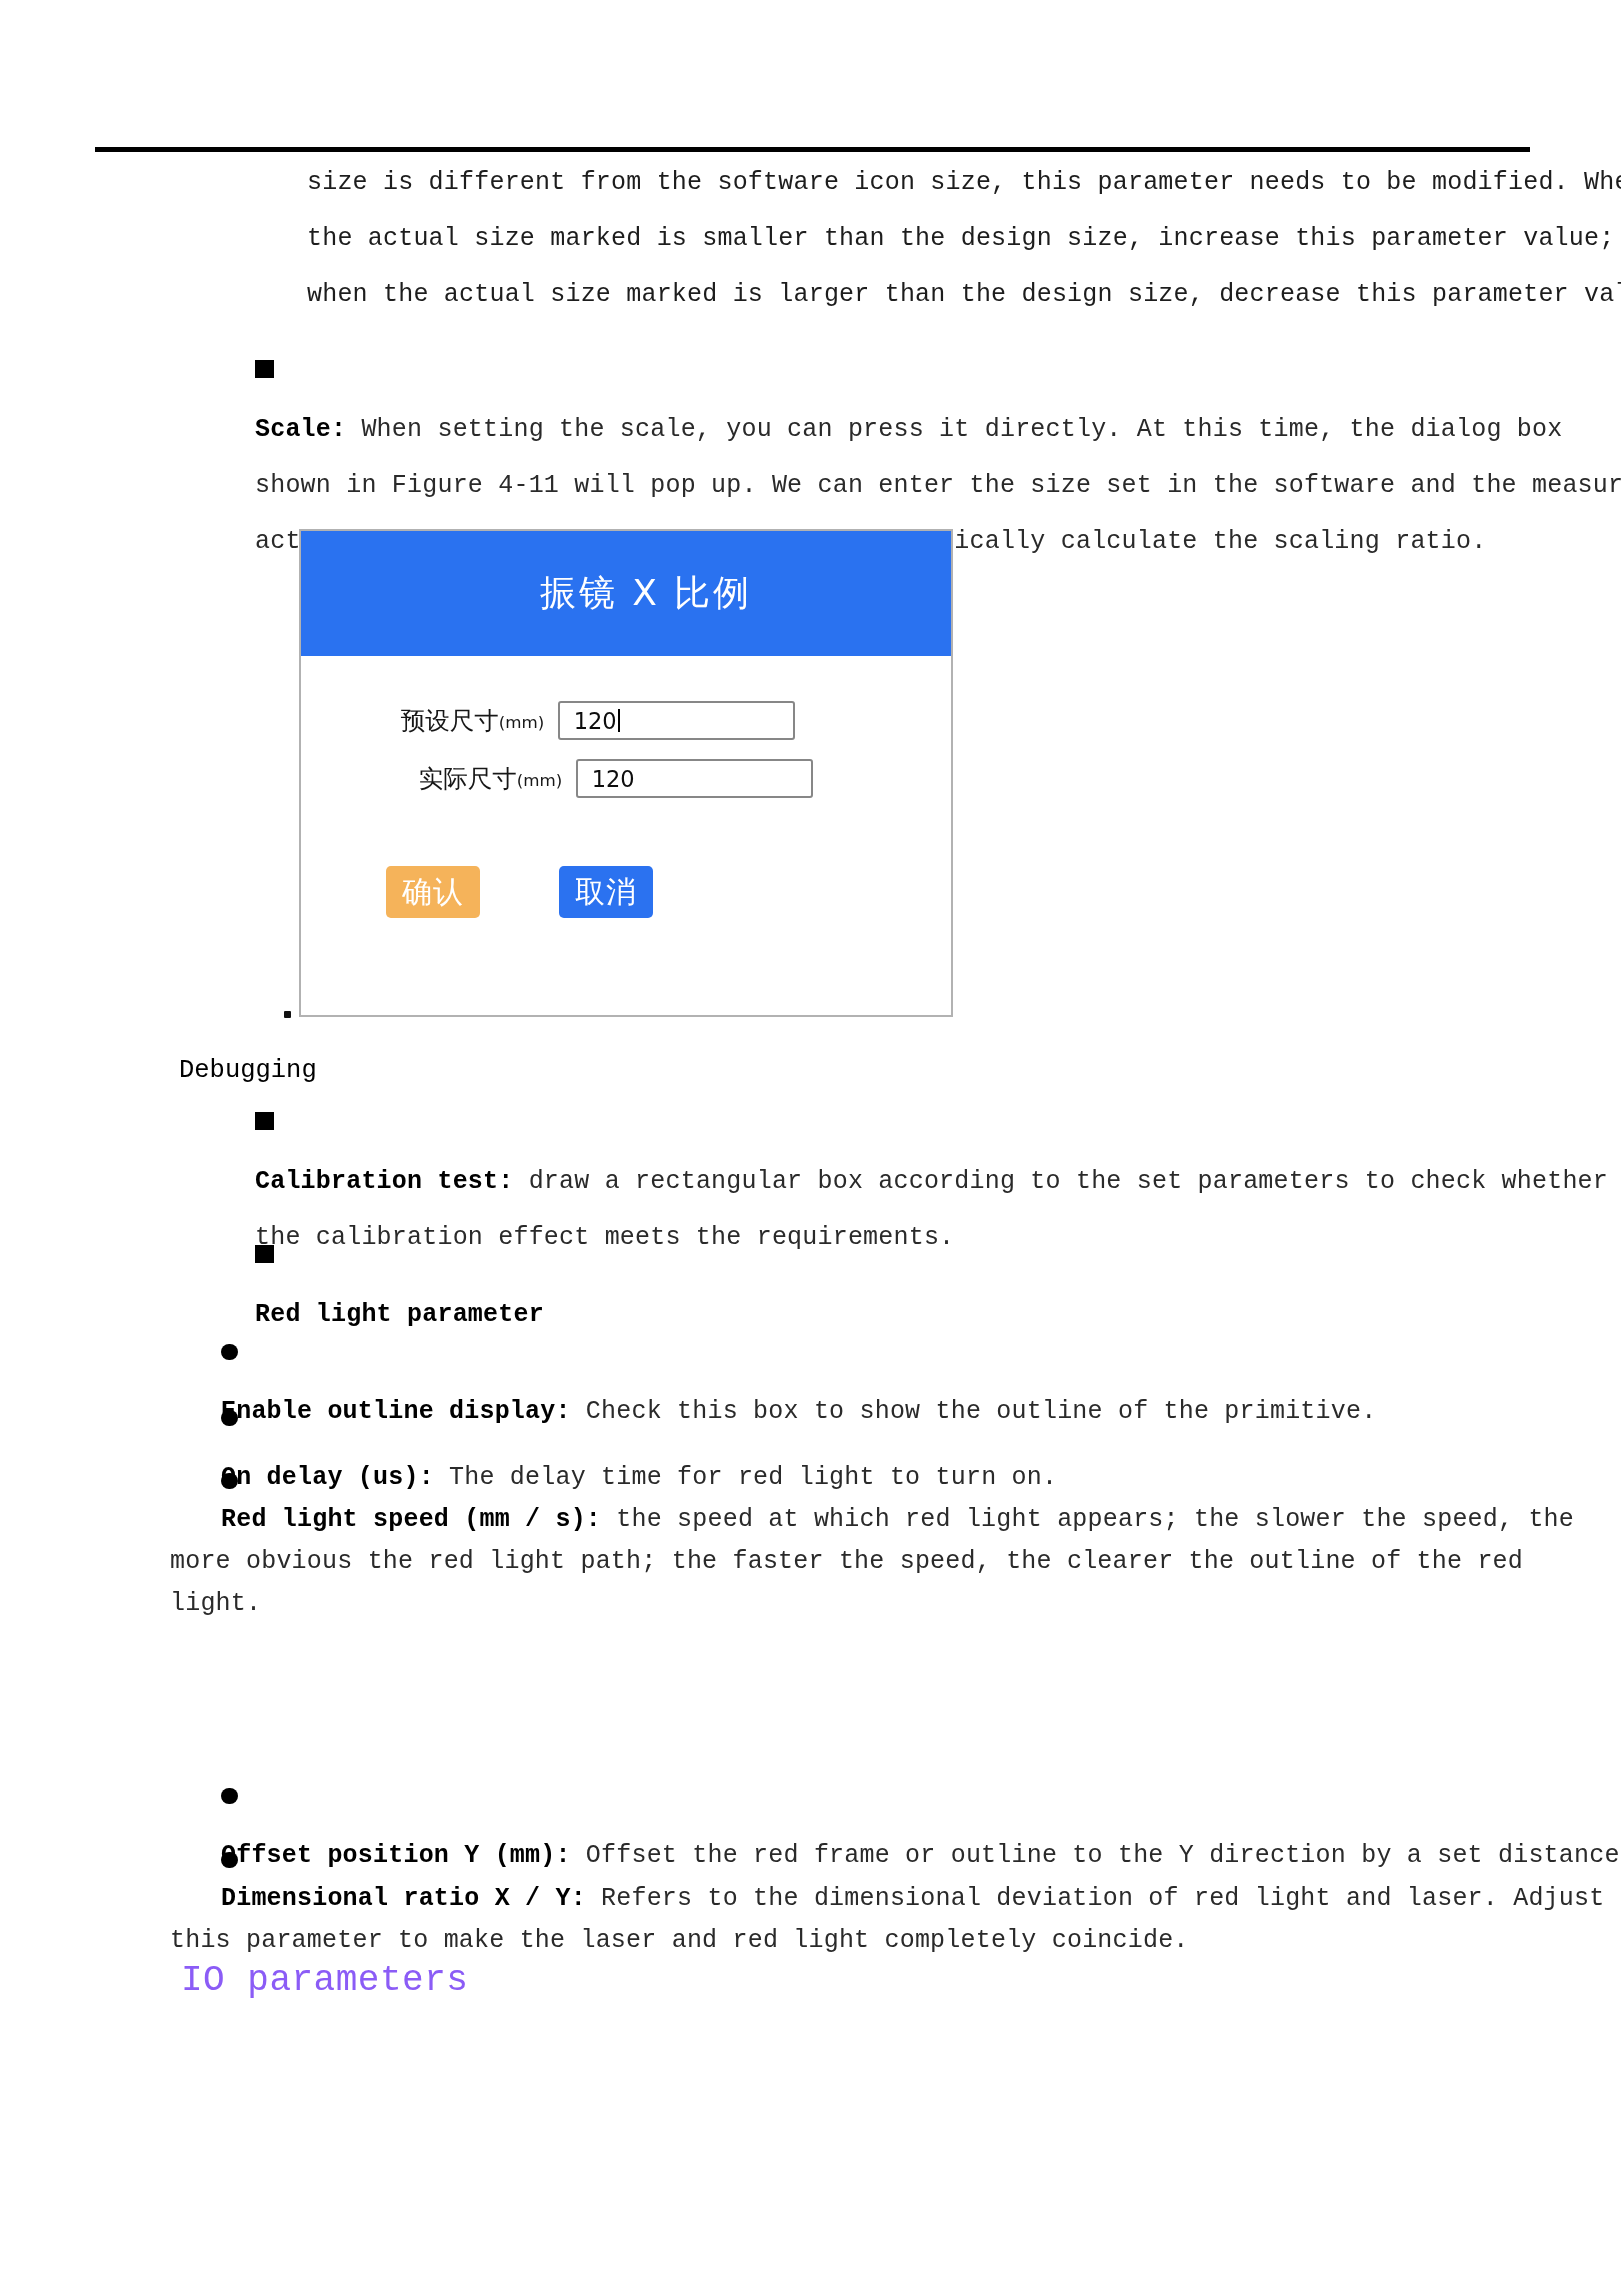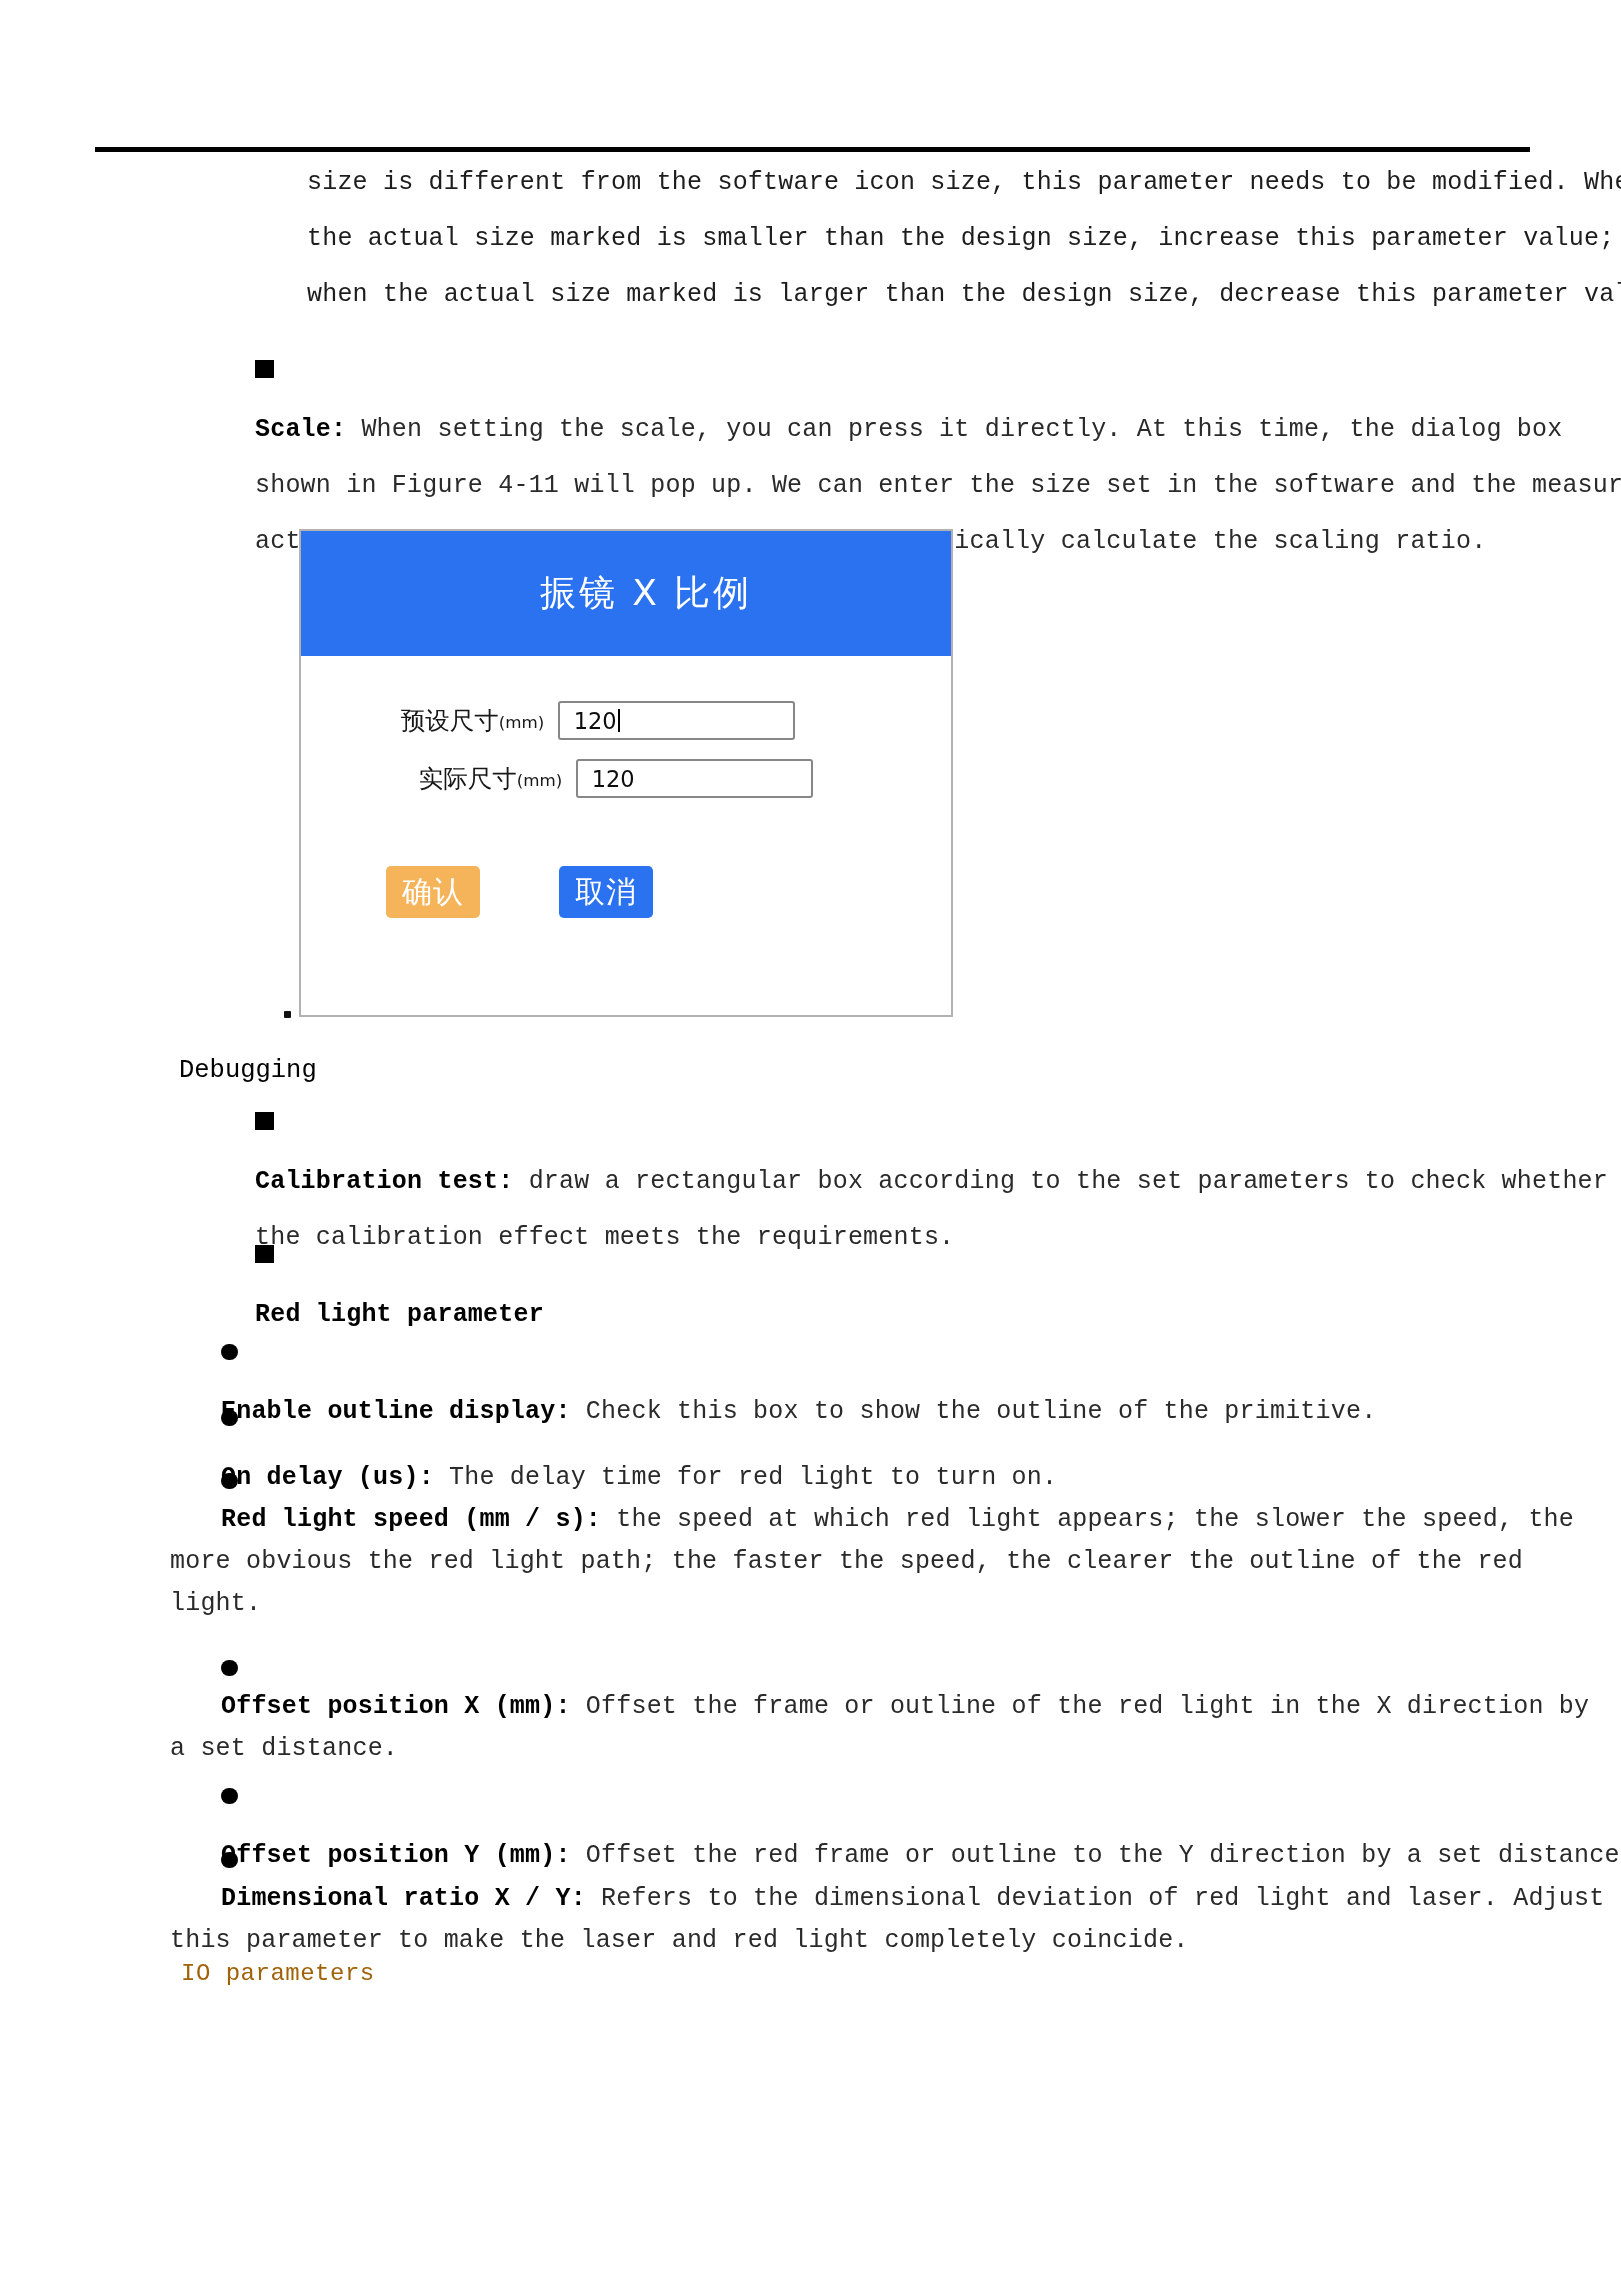--- a/index.html
+++ b/index.html
@@ -107,22 +107,22 @@
   .sub-head {
     position: absolute;
     font-family: "Liberation Mono", "DejaVu Sans Mono", monospace;
     font-size: 25.5px;
     color: #000000;
     white-space: nowrap;
   }
   .big-head {
     position: absolute;
     font-family: "Liberation Mono", "DejaVu Sans Mono", monospace;
-    font-size: 24px;
-    color: #a16207;
+    font-size: 36px;
+    color: #8b5cf6;
     white-space: nowrap;
     letter-spacing: 0.5px;
     text-align: right;
   }
 
   
   .dialog {
     position: absolute;
     left: 299px;
     top: 529px;
@@ -324,27 +324,20 @@
 
   <div class="rd-item body-text" style="left:221px; top:1457px; width:1314px; line-height:42px;">
     <span class="rd-bullet"></span>
     <span class="rd-body">
       <span class="ln"><span class="lbl">Red light speed (mm / s):</span><span class="desc"> the speed at which red light appears; the slower the speed, the</span></span>
       <span class="ln desc" style="margin-left:-51px;">more obvious the red light path; the faster the speed, the clearer the outline of the red</span>
       <span class="ln desc" style="margin-left:-51px;">light.</span>
     </span>
   </div>
 
-  <div class="rd-item body-text" style="left:221px; top:1644px; width:1314px; line-height:42px;">
-    <span class="rd-bullet"></span>
-    <span class="rd-body">
-      <span class="ln"><span class="lbl">Offset position X (mm):</span><span class="desc"> Offset the frame or outline of the red light in the X direction by</span></span>
-      <span class="ln desc" style="margin-left:-51px;">a set distance.</span>
-    </span>
-  </div>
 
   <div class="rd-item body-text" style="left:221px; top:1772px; width:1314px;">
     <span class="rd-bullet"></span>
     <span class="rd-body">
       <span class="ln"><span class="lbl">Offset position Y (mm):</span><span class="desc"> Offset the red frame or outline to the Y direction by a set distance.</span></span>
     </span>
   </div>
 
   <div class="rd-item body-text" style="left:221px; top:1836px; width:1314px; line-height:42px;">
     <span class="rd-bullet"></span>

